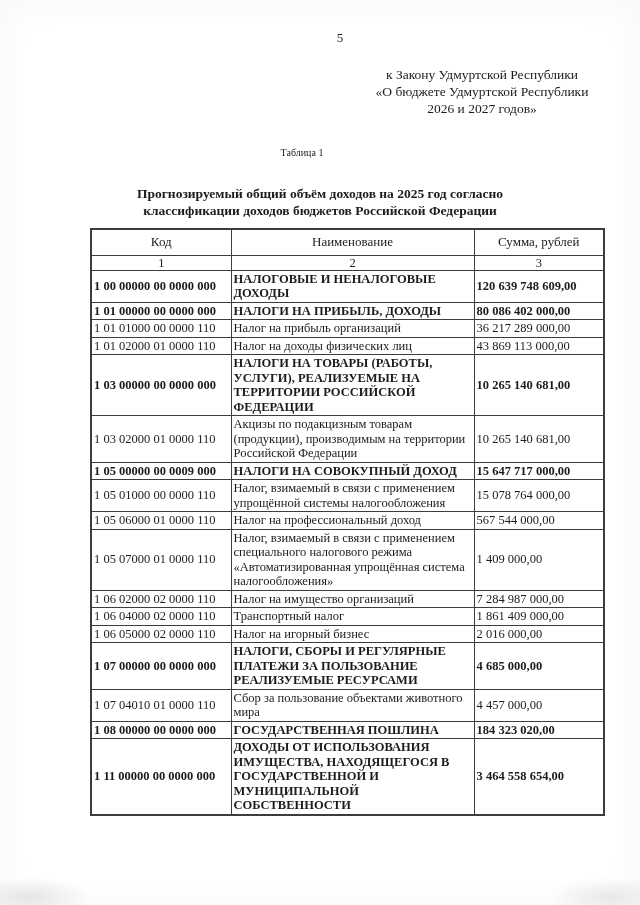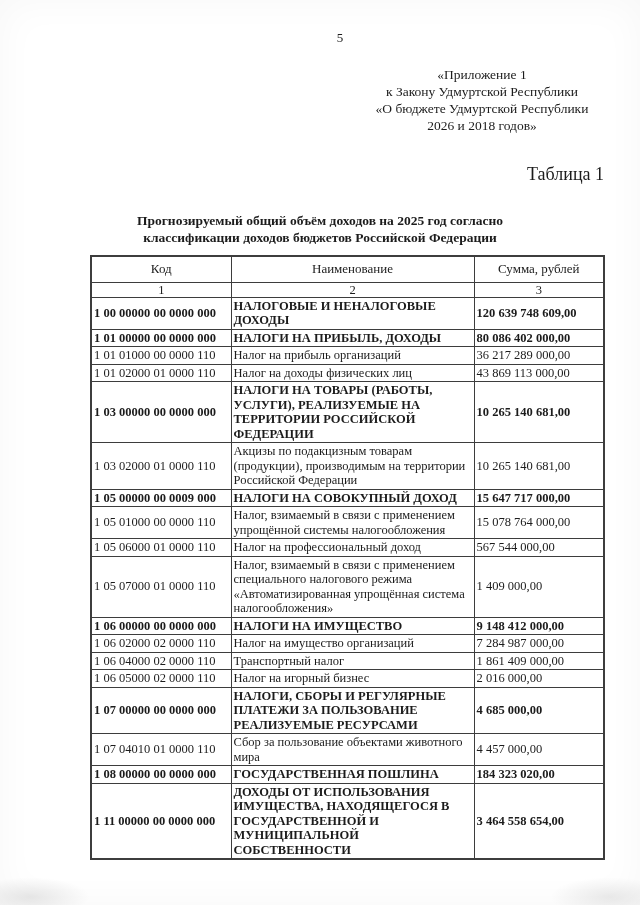--- a/index.html
+++ b/index.html
@@ -42,23 +42,23 @@
     font-size: 13px;
   }
   .appendix {
     width: 252px;
     margin: 20px 32px 0 auto;
     text-align: center;
     font-size: 13.5px;
     line-height: 17px;
   }
   .table-label {
-    text-align: right;
+    text-align: center;
     margin: 30px 36px 0 0;
-    font-size: 18px;
+    font-size: 10px;
   }
   .doc-title {
     max-width: 432px;
     margin: 27px auto 0 auto;
     text-align: center;
     font-weight: bold;
     font-size: 13.5px;
     line-height: 17px;
   }
   table.revenue {
@@ -111,24 +111,23 @@
   }
 </style>
 </head>
 <body>
 
 <div class="page">
 
   <div class="page-number">5</div>
 
   <div class="appendix">
-    <div>«Приложение 1</div>
     <div>к Закону Удмуртской Республики</div>
     <div>«О бюджете Удмуртской Республики</div>
-    <div>2026 и 2018 годов»</div>
+    <div>2026 и 2027 годов»</div>
   </div>
 
   <div class="table-label">Таблица 1</div>
 
   <div class="doc-title">Прогнозируемый общий объём доходов на 2025 год согласно классификации доходов бюджетов Российской Федерации</div>
 
   <table class="revenue">
     <colgroup>
       <col class="c-code">
       <col class="c-name">
@@ -190,25 +189,20 @@
         <tr>
           <td class="code">1 05 06000 01 0000 110</td>
           <td class="name">Налог на профессиональный доход</td>
           <td class="amount">567 544 000,00</td>
         </tr>
         <tr>
           <td class="code">1 05 07000 01 0000 110</td>
           <td class="name">Налог, взимаемый в связи с применением специального налогового режима «Автоматизированная упрощённая система налогообложения»</td>
           <td class="amount">1 409 000,00</td>
         </tr>
-        <tr class="bold">
-          <td class="code">1 06 00000 00 0000 000</td>
-          <td class="name">НАЛОГИ НА ИМУЩЕСТВО</td>
-          <td class="amount">9 148 412 000,00</td>
-        </tr>
         <tr>
           <td class="code">1 06 02000 02 0000 110</td>
           <td class="name">Налог на имущество организаций</td>
           <td class="amount">7 284 987 000,00</td>
         </tr>
         <tr>
           <td class="code">1 06 04000 02 0000 110</td>
           <td class="name">Транспортный налог</td>
           <td class="amount">1 861 409 000,00</td>
         </tr>

